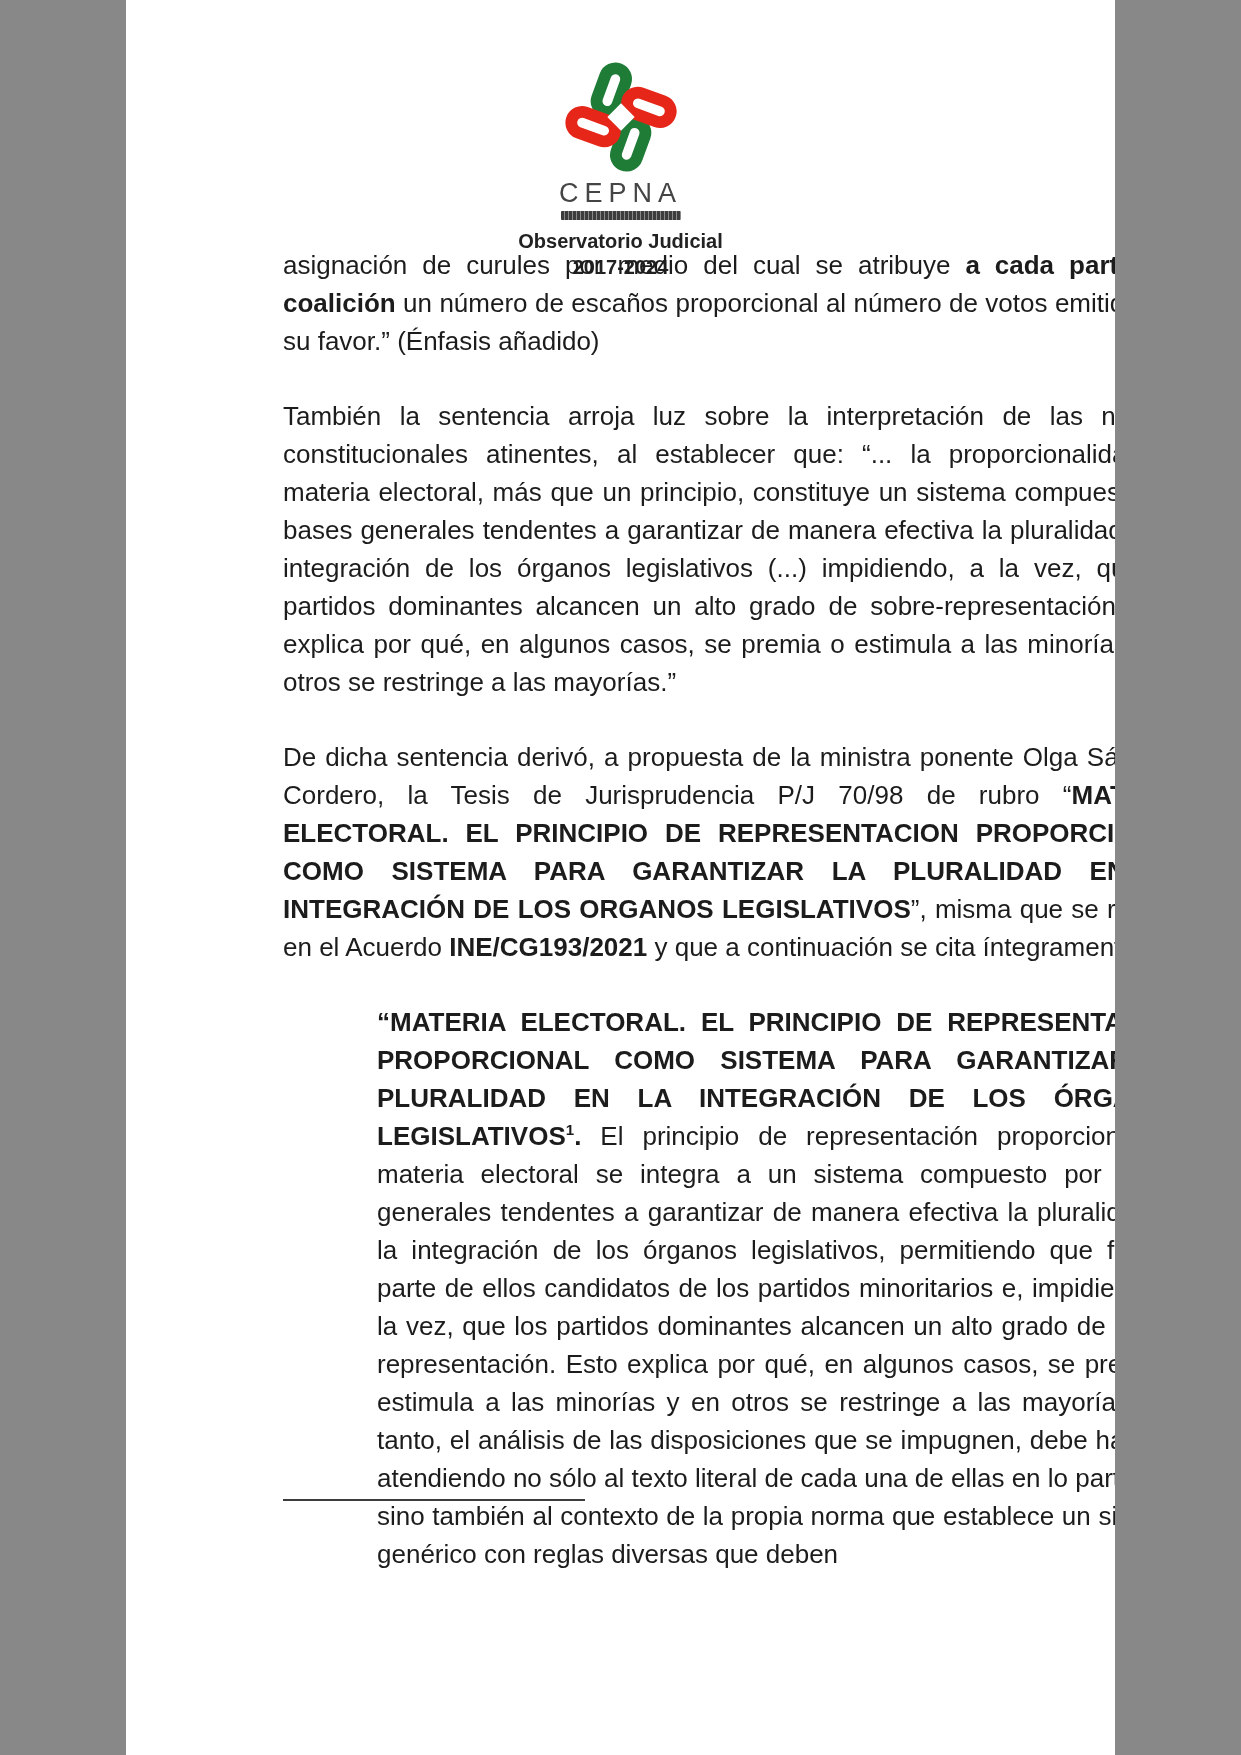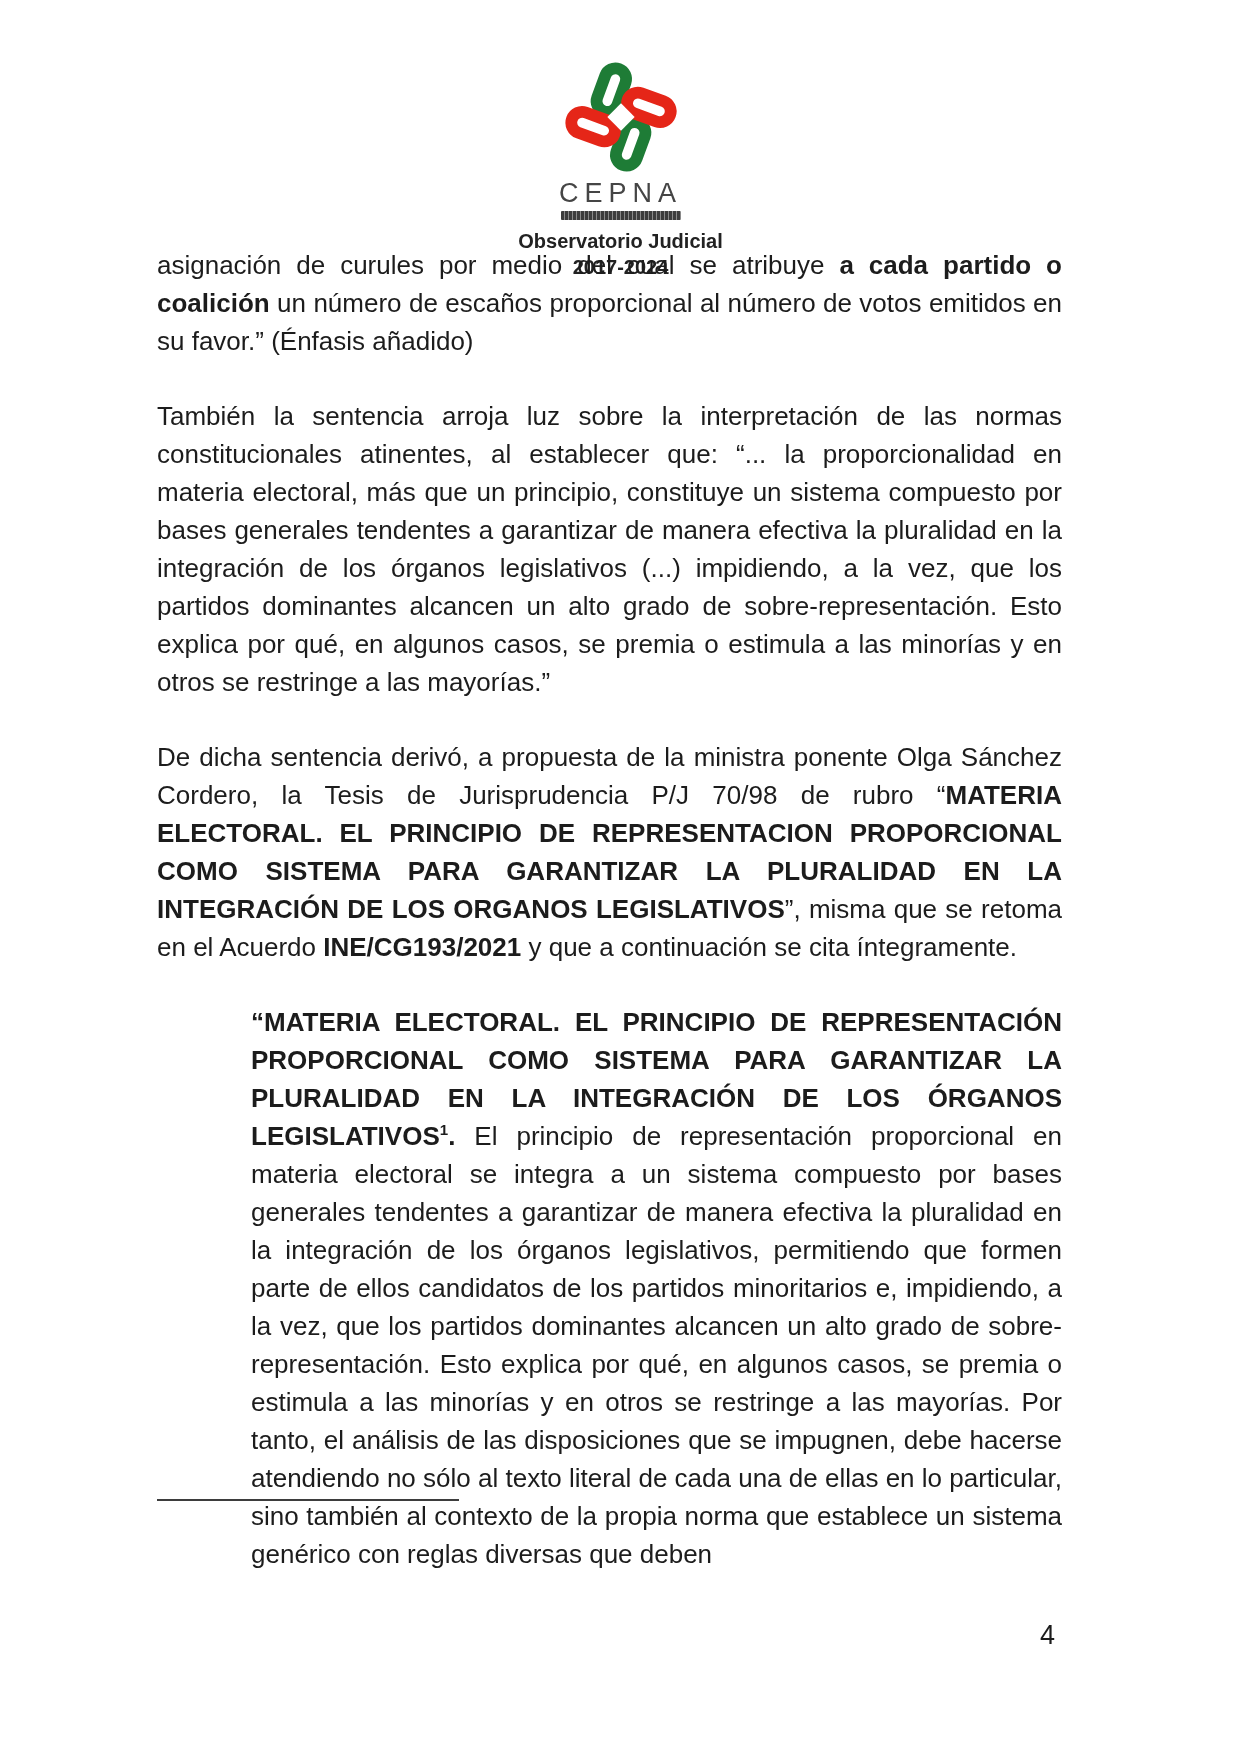--- a/index.html
+++ b/index.html
@@ -1,18 +1,18 @@
 <!DOCTYPE html>
 <html><head>
 <meta charset="utf-8">
 <style>
   html, body { margin: 0; padding: 0; background: #888; }
   .page {
     position: relative;
-    width: 1241px;
+    width: 989px;
     height: 1755px;
     margin: 0 auto;
     background: #ffffff;
     font-family: "Liberation Sans", sans-serif;
     color: #1c1c1c;
     overflow: hidden;
   }
 
   
   .doc-header {

